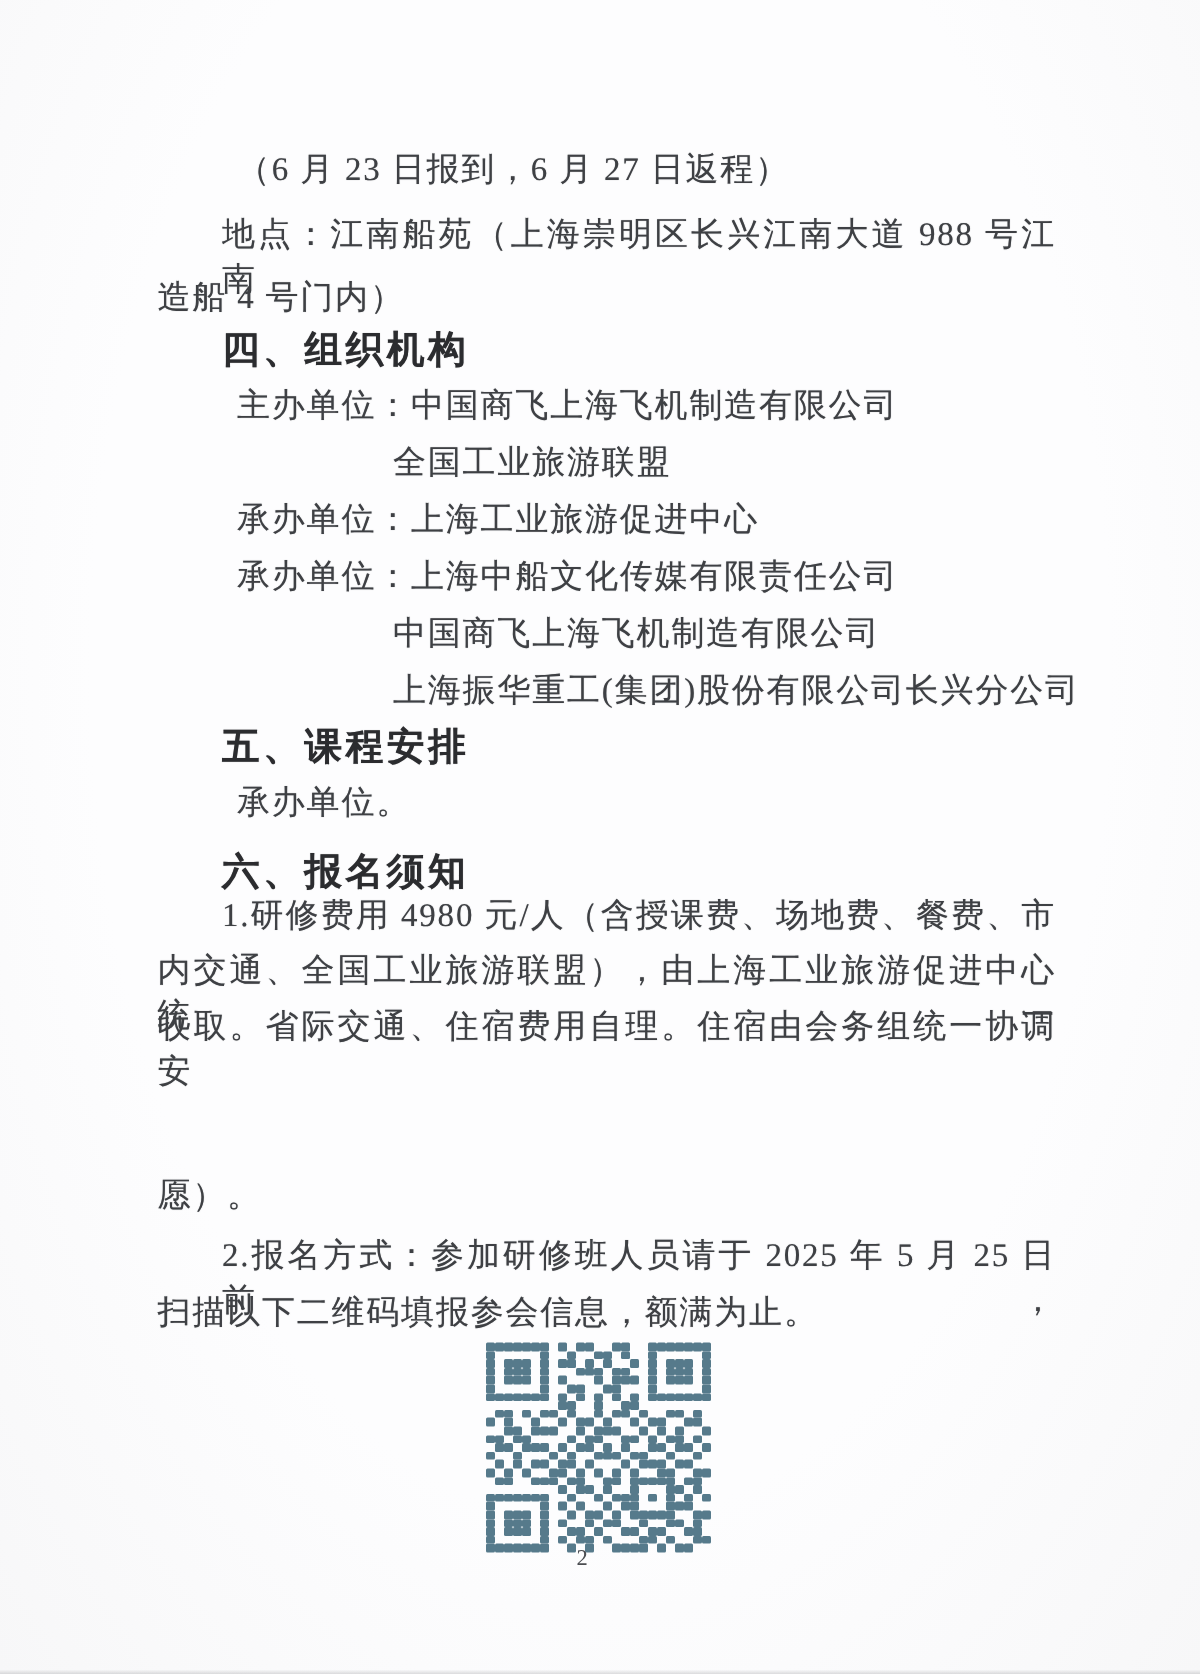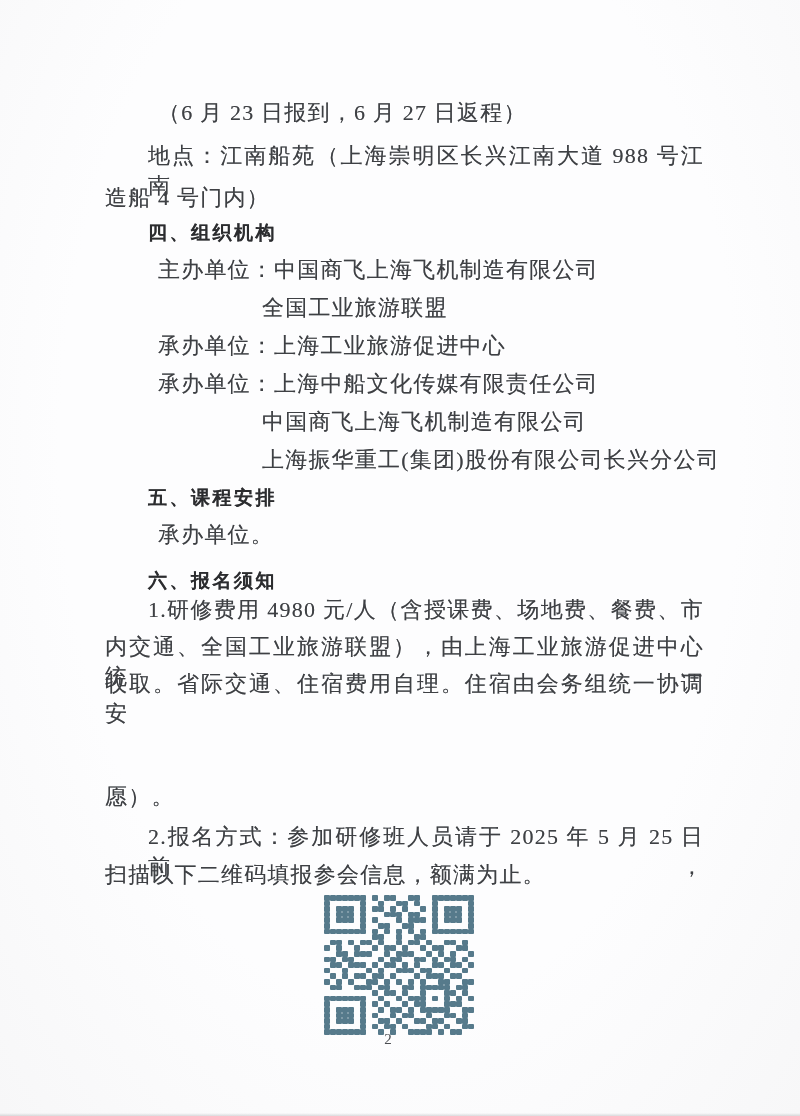--- a/index.html
+++ b/index.html
@@ -19,21 +19,21 @@
     white-space:pre;
     text-shadow:0 0 0.6px rgba(70,72,76,0.55);
   }
   .l-indent { left:148px;margin-left:10px; }
   .l-margin { left:105px; }
   .l-hang   { left:262px; }
   .l-head {
     left:148px;
     font-family:"Liberation Sans","DejaVu Sans",sans-serif;
     font-weight:700;
-    font-size:19px;
+    font-size:25px;
     letter-spacing:2.5px;
     color:#2b2c2f;
     text-shadow:0 0 0.5px rgba(40,41,44,0.6);
   }
   .l-just {
     white-space:normal;
     text-align:justify;
     text-align-last:justify;
   }
   .l-just.w-ind { left:148px; width:556px; }

